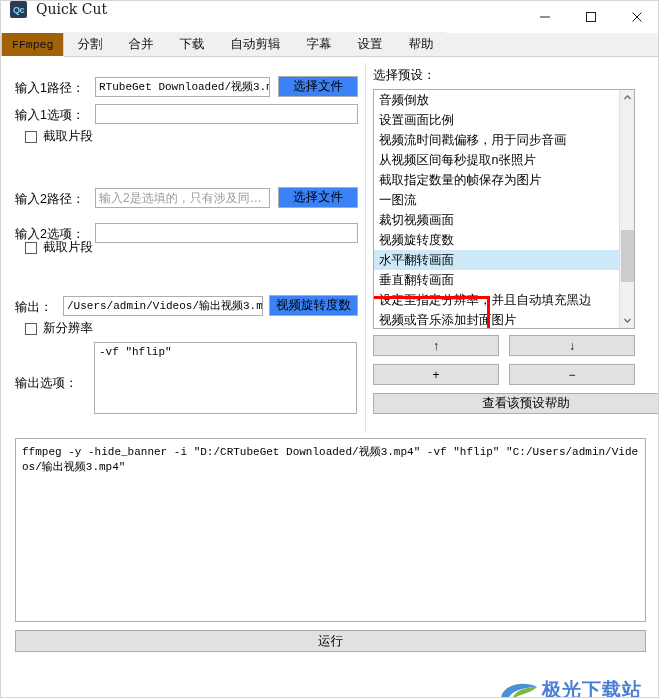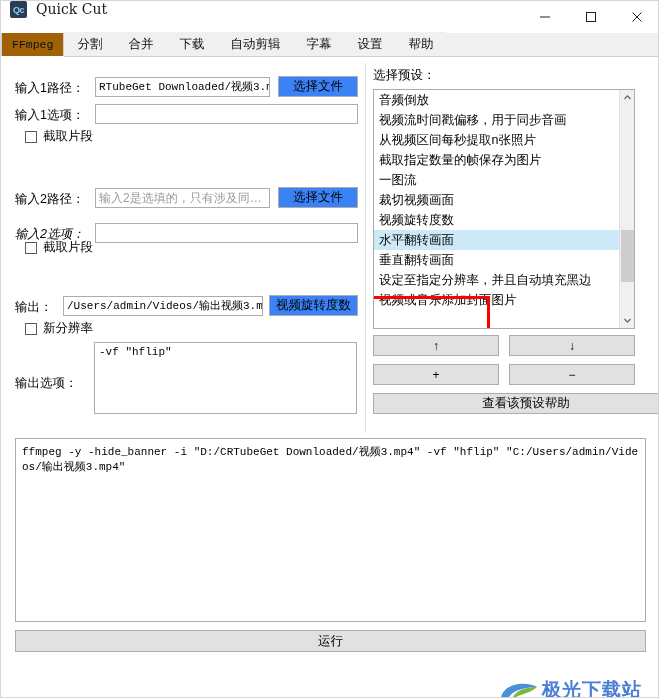--- a/index.html
+++ b/index.html
@@ -449,21 +449,21 @@
         <div class="checkbox"></div>
         <div class="checkbox-label">截取片段</div>
       </div>
 
       <div class="form-row" style="left:0; top:119px;">
         <div class="form-label" style="width:80px;">输入2路径：</div>
         <div class="text-input placeholder" style="width:175px;">输入2是选填的，只有涉及同…</div>
         <div class="btn" style="width:80px; margin-left:8px;">选择文件</div>
       </div>
 
-      <div class="form-row" style="left:0; top:154px;font-style:italic;">
+      <div class="form-row" style="left:0; top:154px;">
         <div class="form-label" style="width:80px;">输入2选项：</div>
         <div class="text-input" style="width:263px;"></div>
       </div>
 
       <div class="checkbox-row" style="left:10px; top:172px;">
         <div class="checkbox"></div>
         <div class="checkbox-label">截取片段</div>
       </div>
 
       <div class="form-row" style="left:0; top:227px;">
@@ -482,20 +482,21 @@
 
     </div>
 
     <div id="right-pane">
 
       <div id="preset-label">选择预设：</div>
 
       <div id="preset-list-wrap">
         <div id="preset-list">
           <div class="preset-item">音频倒放</div>
+          <div class="preset-item">设置画面比例</div>
           <div class="preset-item">视频流时间戳偏移，用于同步音画</div>
           <div class="preset-item">从视频区间每秒提取n张照片</div>
           <div class="preset-item">截取指定数量的帧保存为图片</div>
           <div class="preset-item">一图流</div>
           <div class="preset-item">裁切视频画面</div>
           <div class="preset-item">视频旋转度数</div>
           <div class="preset-item selected">水平翻转画面</div>
           <div class="preset-item">垂直翻转画面</div>
           <div class="preset-item">设定至指定分辨率，并且自动填充黑边</div>
           <div class="preset-item">视频或音乐添加封面图片</div>

